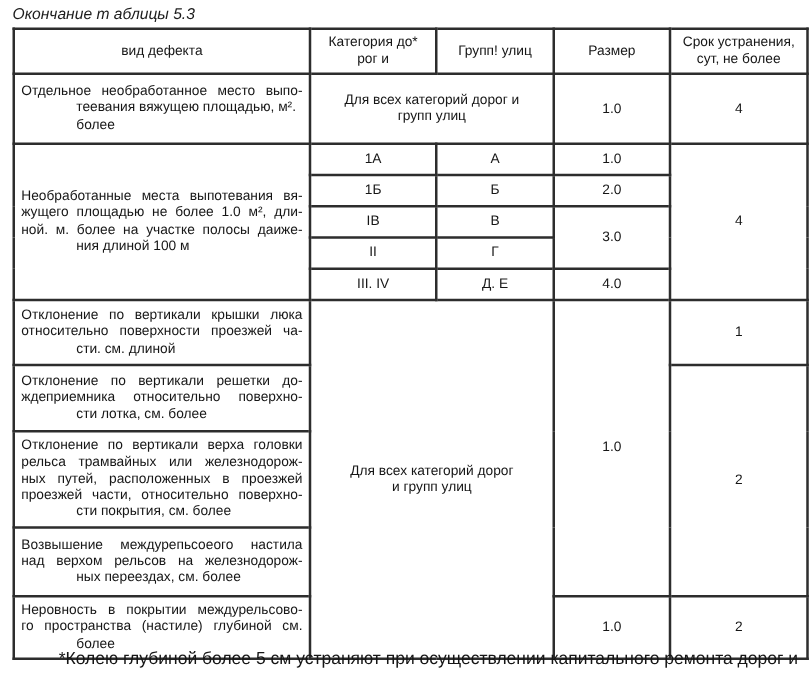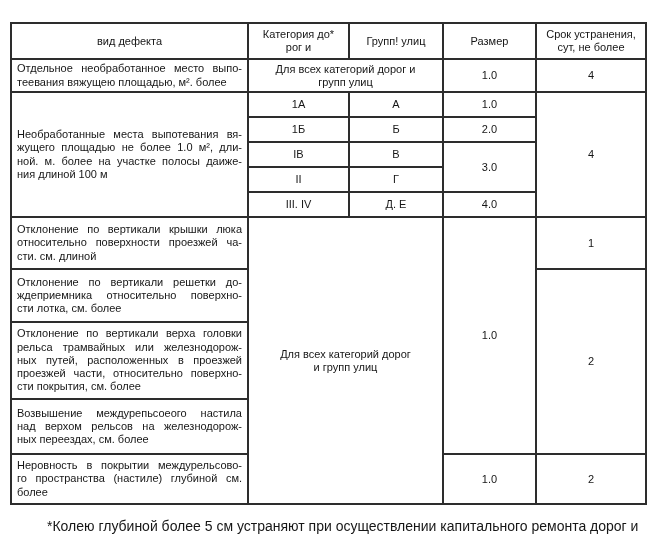--- a/index.html
+++ b/index.html
@@ -16,51 +16,52 @@
     position:absolute; left:10px; top:22px; width:635px;
     border-collapse:collapse; table-layout:fixed;padding-left:19px;
   }
   table.doc td {
     border:2px solid #2d2d2d; font-size:11px; color:#161616;
     padding:2px 5px; vertical-align:middle; overflow:hidden;
   }
   td.c { text-align:center; white-space:pre-line; line-height:13px; }
   td.defect { vertical-align:top; padding:4px 5px 3px 7px; line-height:13.2px; }
   .jl { text-align:justify; text-align-last:justify; }
-  .ll { text-align:left; }
+  .ll { text-align:left;margin-left:44px; }
   .footnote {
     position:absolute; left:47px; top:518px; font-size:14px; color:#161616;
   }
 </style>
 </head>
 <body>
 
 <div class="page">
 
+  <div class="title">Окончание т аблицы 5.3</div>
 
   <table class="doc">
     <colgroup>
       <col style="width:237px">
       <col style="width:101px">
       <col style="width:94px">
       <col style="width:93px">
       <col style="width:110px">
     </colgroup>
     <tbody>
       <tr style="height:36px">
         <td class="c">вид дефекта</td>
         <td class="c">Категория до*
 рог и</td>
         <td class="c">Групп! улиц</td>
         <td class="c">Размер</td>
         <td class="c">Срок устранения,
 сут, не более</td>
       </tr>
 
-      <tr style="height:33px">
+      <tr style="height:56px">
         <td class="defect">
             <div class="jl">Отдельное необработанное место выпо-</div>
             <div class="ll">теевания вяжущею площадью, м². более</div>
           </td>
         <td class="c" colspan="2">Для всех категорий дорог и
 групп улиц</td>
         <td class="c">1.0</td>
         <td class="c">4</td>
       </tr>
 

